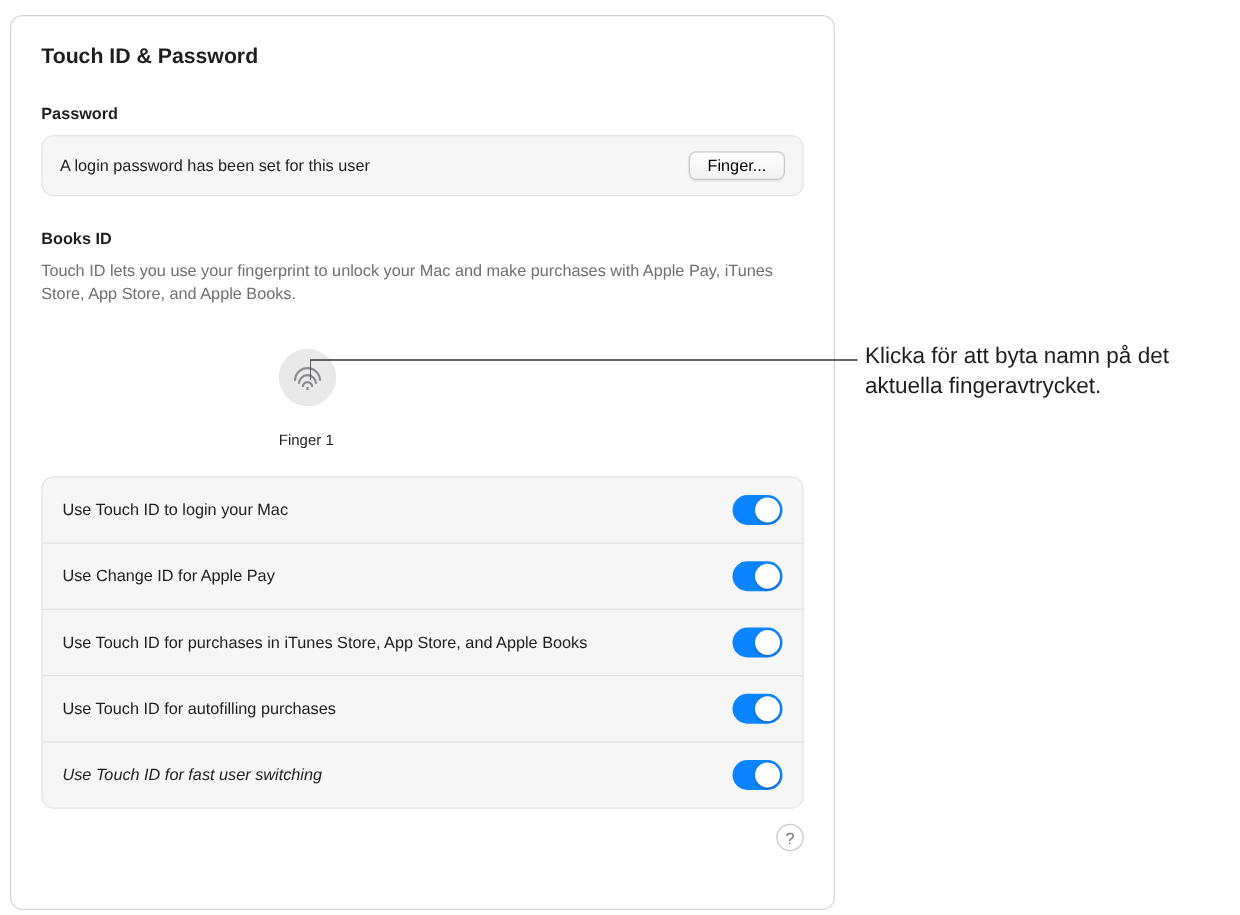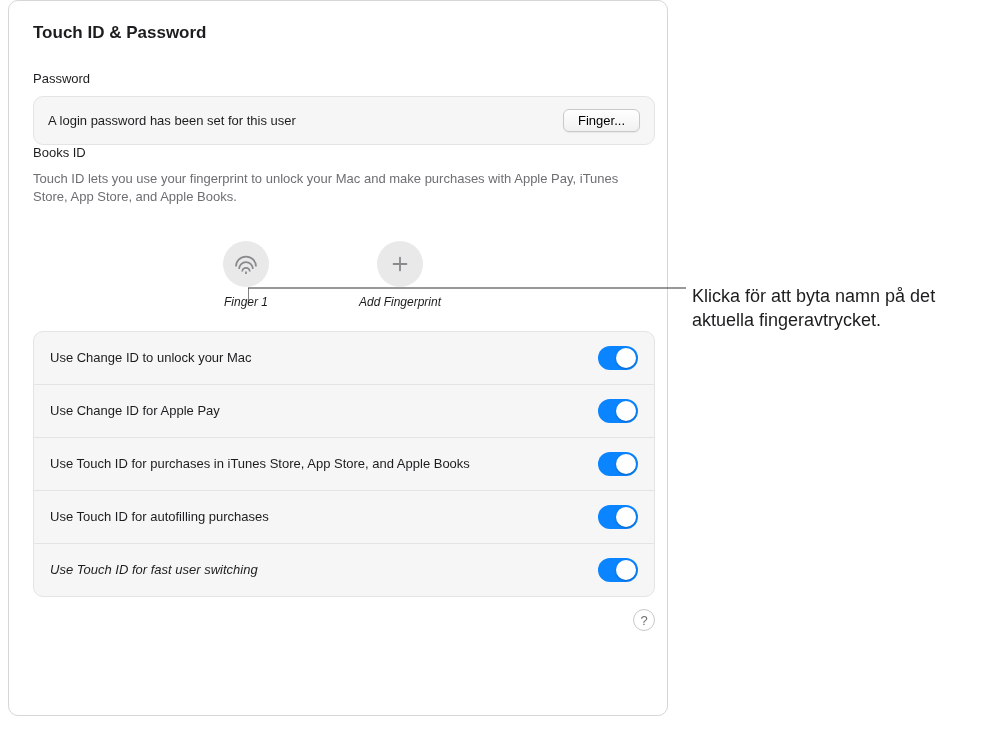--- a/index.html
+++ b/index.html
@@ -8,46 +8,47 @@
     background: #ffffff;
     color: #1d1d1f;
     font-size: 13px;
     width: 992px;
     height: 732px;
     position: relative;
   }
   .pane {
     position: absolute;
     left: 8px;
-    top: 0;
+    top: 12px;
     width: 660px;
     height: 716px;
     border: 1px solid #d6d6d6;
     border-radius: 10px;
-    padding: 22px 12px 18px 24px;
+    padding: 22px 24px 18px 24px;
     background: #ffffff;
   }
   .pane-title {
     font-size: 17px;
     font-weight: 700;
     margin-bottom: 28px;
   }
   .section-heading {
     font-size: 13px;
-    font-weight: 400;
+    font-weight: 700;
     margin-bottom: 10px;
   }
   .password-card {
     border: 1px solid #e4e4e4;
     background: #f6f6f6;
     border-radius: 10px;
     padding: 12px 14px;
     display: flex;
     align-items: center;
     justify-content: space-between;
+    margin-bottom: 26px;
   }
   .password-desc {
     font-size: 13px;
     color: #1d1d1f;
   }
   .btn {
     font-size: 13px;
     padding: 3px 14px;
     border-radius: 6px;
     border: 1px solid #c9c9c9;
@@ -64,24 +65,22 @@
     max-width: 600px;
   }
   .fingerprints {
     display: flex;
     gap: 90px;
     padding: 22px 0 22px 190px;
   }
   .fp-item {
     display: flex;
     flex-direction: column;
-    align-items: center;
-    gap: 8px;
-    cursor: pointer;
-    font-style: italic;
+    gap: 20px;
+    cursor: pointer;
   }
   .fp-circle {
     width: 46px;
     height: 46px;
     border-radius: 50%;
     background: #e9e9ea;
     display: flex;
     align-items: center;
     justify-content: center;
   }
@@ -149,21 +148,20 @@
   }
   
   .callout {
     position: absolute;
     left: 692px;
     top: 272px;
     width: 280px;
     font-size: 18px;
     line-height: 1.35;
     color: #1d1d1f;
-    margin-top: 12px;
   }
   .leader {
     position: absolute;
     pointer-events: none;
   }
 </style>
 </head>
 <body>
 
 <div class="pane">
@@ -185,34 +183,25 @@
       <div class="fp-circle">
         <svg width="30" height="30" viewBox="0 0 24 24" fill="none" stroke="#8a8a8e" stroke-width="1.4">
           <path d="M4 14c0-4.4 3.6-8 8-8s8 3.6 8 8"></path>
           <path d="M6.5 16c0-3 2.5-5.5 5.5-5.5S17.5 13 17.5 16"></path>
           <path d="M9 18c0-1.7 1.3-3 3-3s3 1.3 3 3"></path>
           <path d="M12 20v-2"></path>
         </svg>
       </div>
       <div class="fp-label">Finger 1</div>
     </div>
-    <div class="fp-item">
-      <div class="fp-circle">
-        <svg width="22" height="22" viewBox="0 0 24 24" stroke="#8a8a8e" stroke-width="2" stroke-linecap="round">
-          <line x1="12" y1="5" x2="12" y2="19"></line>
-          <line x1="5" y1="12" x2="19" y2="12"></line>
-        </svg>
-      </div>
-      <div class="fp-label">Add Fingerprint</div>
-    </div>
   </div>
 
   <div class="options-card">
     <div class="opt-row">
-      <div class="opt-label">Use Change ID to unlock your Mac</div>
+      <div class="opt-label">Use Touch ID to login your Mac</div>
       <div class="switch"></div>
     </div>
     <div class="opt-row">
       <div class="opt-label">Use Change ID for Apple Pay</div>
       <div class="switch"></div>
     </div>
     <div class="opt-row">
       <div class="opt-label">Use Touch ID for purchases in iTunes Store, App Store, and Apple Books</div>
       <div class="switch"></div>
     </div>

